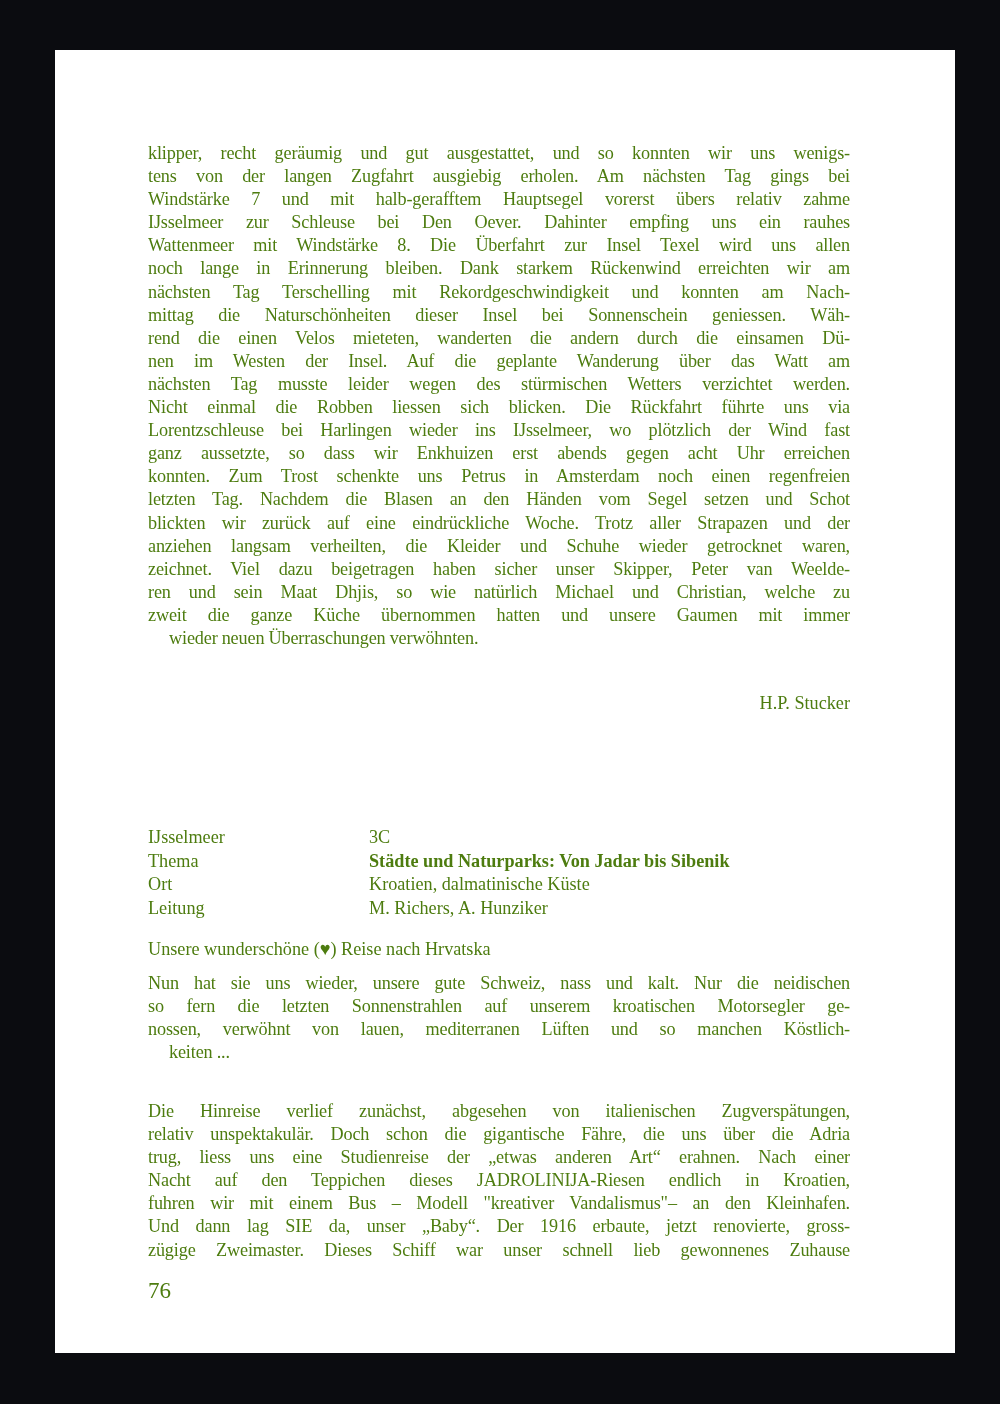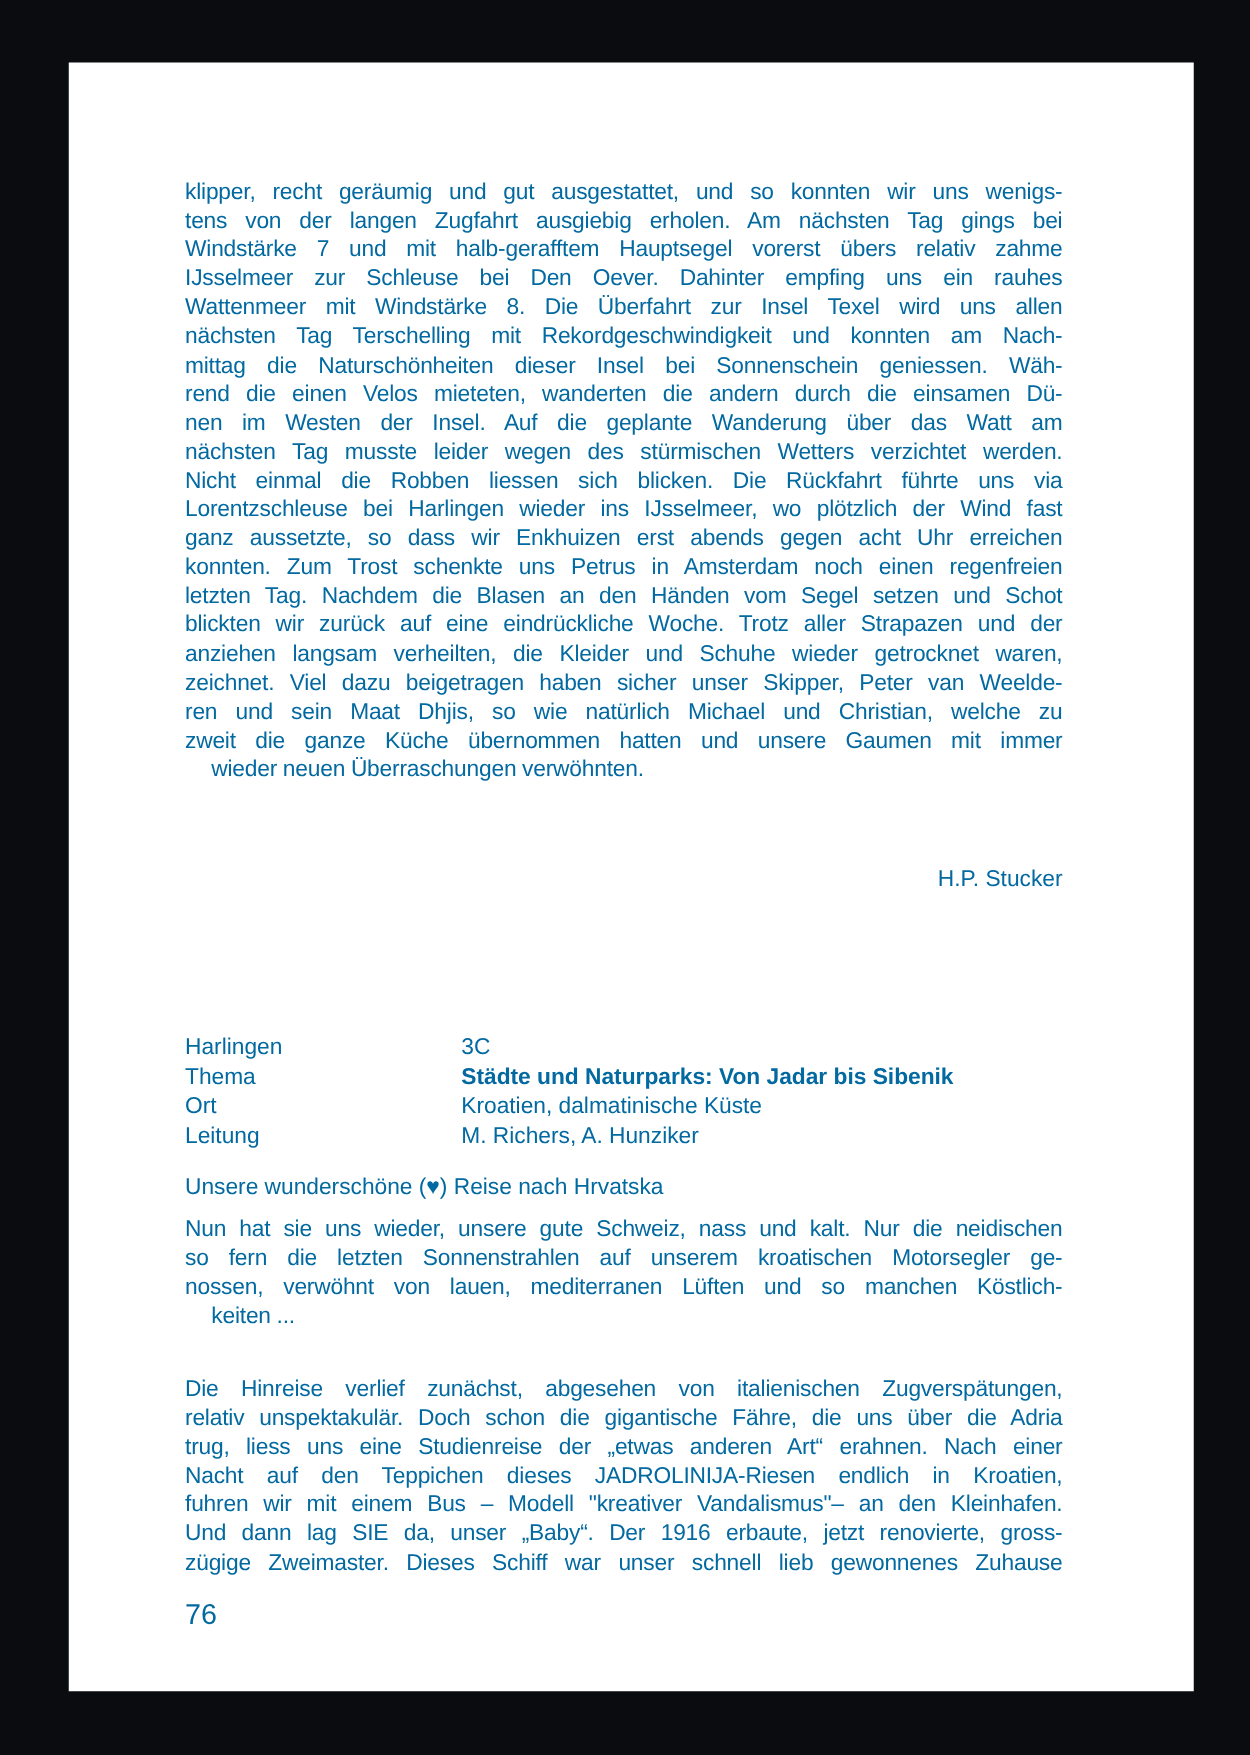--- a/index.html
+++ b/index.html
@@ -10,22 +10,22 @@
       background: #0b0c10;
       overflow: hidden;
     }
     .page {
       position: absolute;
       left: 55px;
       top: 50px;
       width: 900px;
       height: 1303px;
       background: #ffffff;
-      color: #0369a1;
-      font-family: Liberation Sans, sans-serif;
+      color: #4d7c0f;
+      font-family: Liberation Serif, serif;
       font-size: 18.2px;
     }
     .body-text {
       position: absolute;
       left: 93px;
       width: 702px;
       line-height: 23.1px;
       text-align: justify;
       margin: 0;
       letter-spacing: -0.15px;
@@ -83,20 +83,21 @@
 <body>
 
 <div class="page">
 
   <p class="body-text" id="p1">
     <span class="line">klipper, recht geräumig und gut ausgestattet, und so konnten wir uns wenigs-</span>
     <span class="line">tens von der langen Zugfahrt ausgiebig erholen. Am nächsten Tag gings bei</span>
     <span class="line">Windstärke 7 und mit halb-gerafftem Hauptsegel vorerst übers relativ zahme</span>
     <span class="line">IJsselmeer zur Schleuse bei Den Oever. Dahinter empfing uns ein rauhes</span>
     <span class="line">Wattenmeer mit Windstärke 8. Die Überfahrt zur Insel Texel wird uns allen</span>
+    <span class="line">noch lange in Erinnerung bleiben. Dank starkem Rückenwind erreichten wir am</span>
     <span class="line">nächsten Tag Terschelling mit Rekordgeschwindigkeit und konnten am Nach-</span>
     <span class="line">mittag die Naturschönheiten dieser Insel bei Sonnenschein geniessen. Wäh-</span>
     <span class="line">rend die einen Velos mieteten, wanderten die andern durch die einsamen Dü-</span>
     <span class="line">nen im Westen der Insel. Auf die geplante Wanderung über das Watt am</span>
     <span class="line">nächsten Tag musste leider wegen des stürmischen Wetters verzichtet werden.</span>
     <span class="line">Nicht einmal die Robben liessen sich blicken. Die Rückfahrt führte uns via</span>
     <span class="line">Lorentzschleuse bei Harlingen wieder ins IJsselmeer, wo plötzlich der Wind fast</span>
     <span class="line">ganz aussetzte, so dass wir Enkhuizen erst abends gegen acht Uhr erreichen</span>
     <span class="line">konnten. Zum Trost schenkte uns Petrus in Amsterdam noch einen regenfreien</span>
     <span class="line">letzten Tag. Nachdem die Blasen an den Händen vom Segel setzen und Schot</span>
@@ -105,21 +106,21 @@
     <span class="line">zeichnet. Viel dazu beigetragen haben sicher unser Skipper, Peter van Weelde-</span>
     <span class="line">ren und sein Maat Dhjis, so wie natürlich Michael und Christian, welche zu</span>
     <span class="line">zweit die ganze Küche übernommen hatten und unsere Gaumen mit immer</span>
     <span class="line last">wieder neuen Überraschungen verwöhnten.</span>
   </p>
 
   <p id="signature">H.P. Stucker</p>
 
   <div class="info-table">
     <div class="info-row">
-      <span class="info-label">Harlingen</span>
+      <span class="info-label">IJsselmeer</span>
       <span class="info-value">3C</span>
     </div>
     <div class="info-row">
       <span class="info-label">Thema</span>
       <span class="info-value bold">Städte und Naturparks: Von Jadar bis Sibenik</span>
     </div>
     <div class="info-row">
       <span class="info-label">Ort</span>
       <span class="info-value">Kroatien, dalmatinische Küste</span>
     </div>

